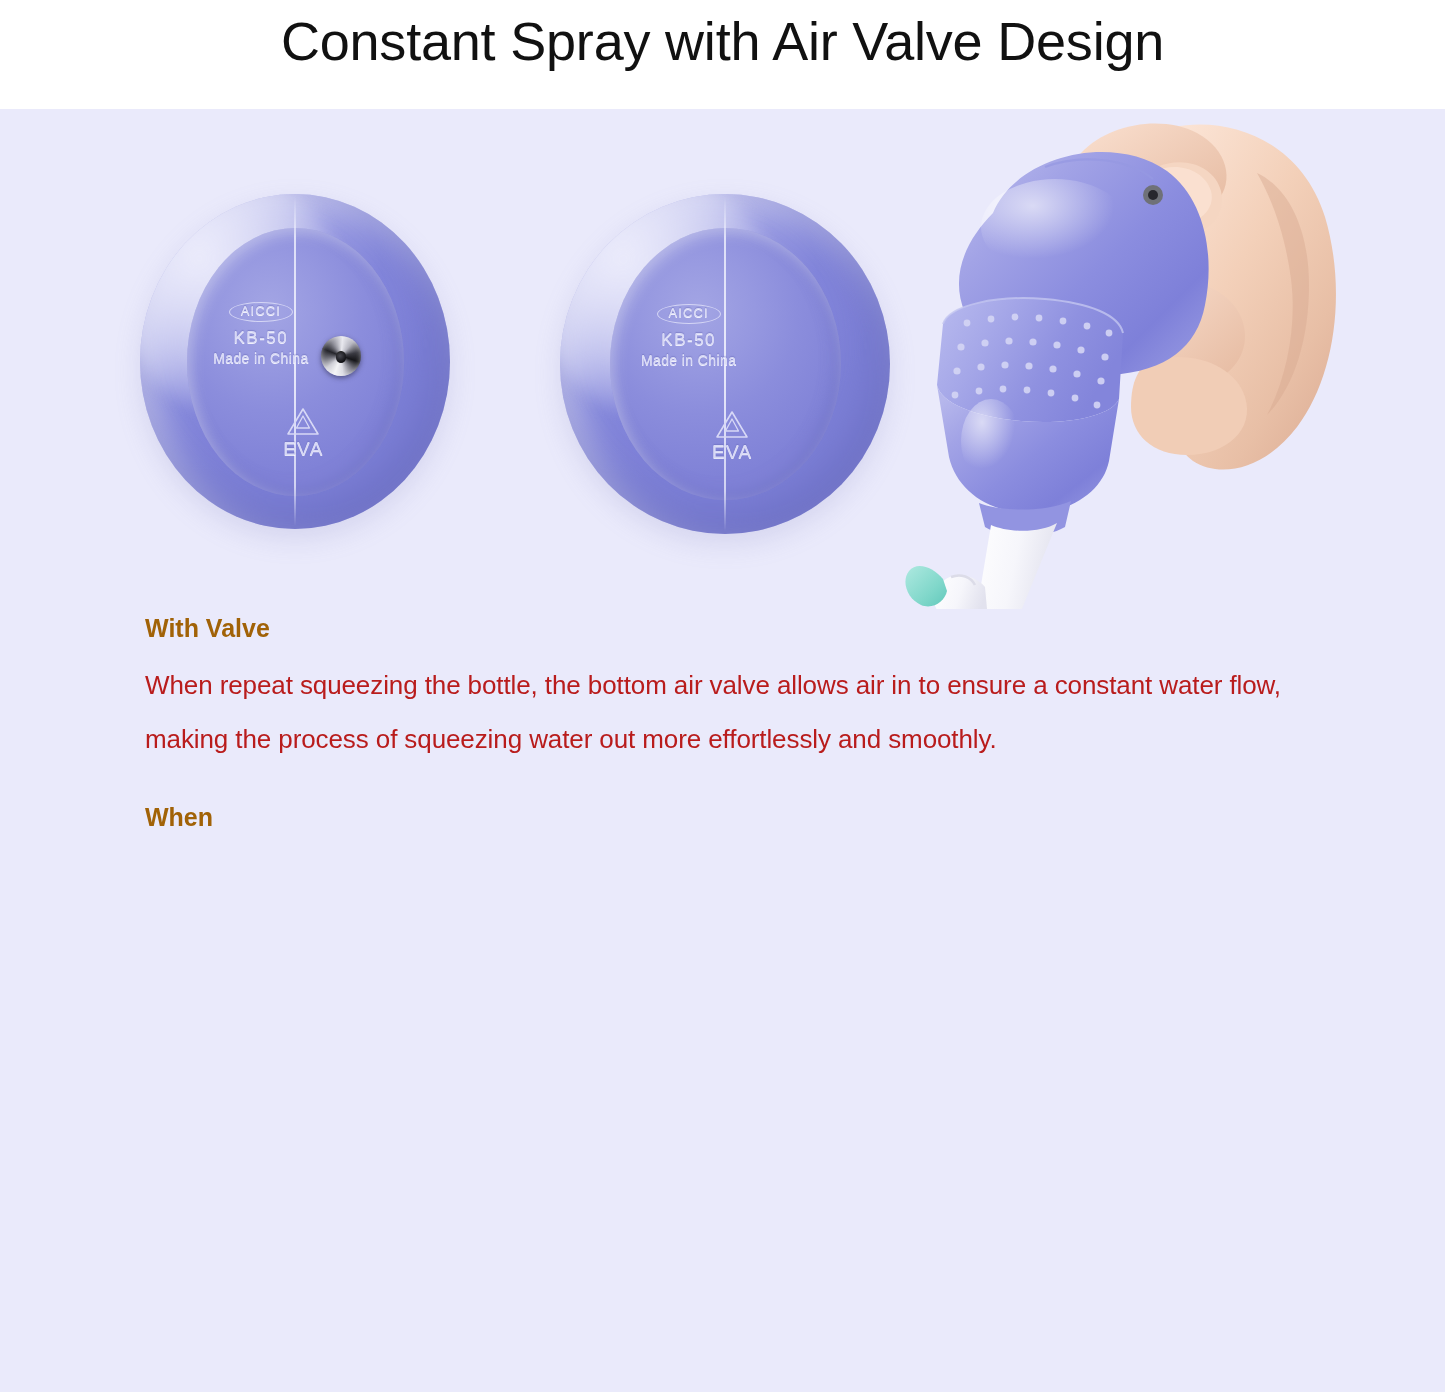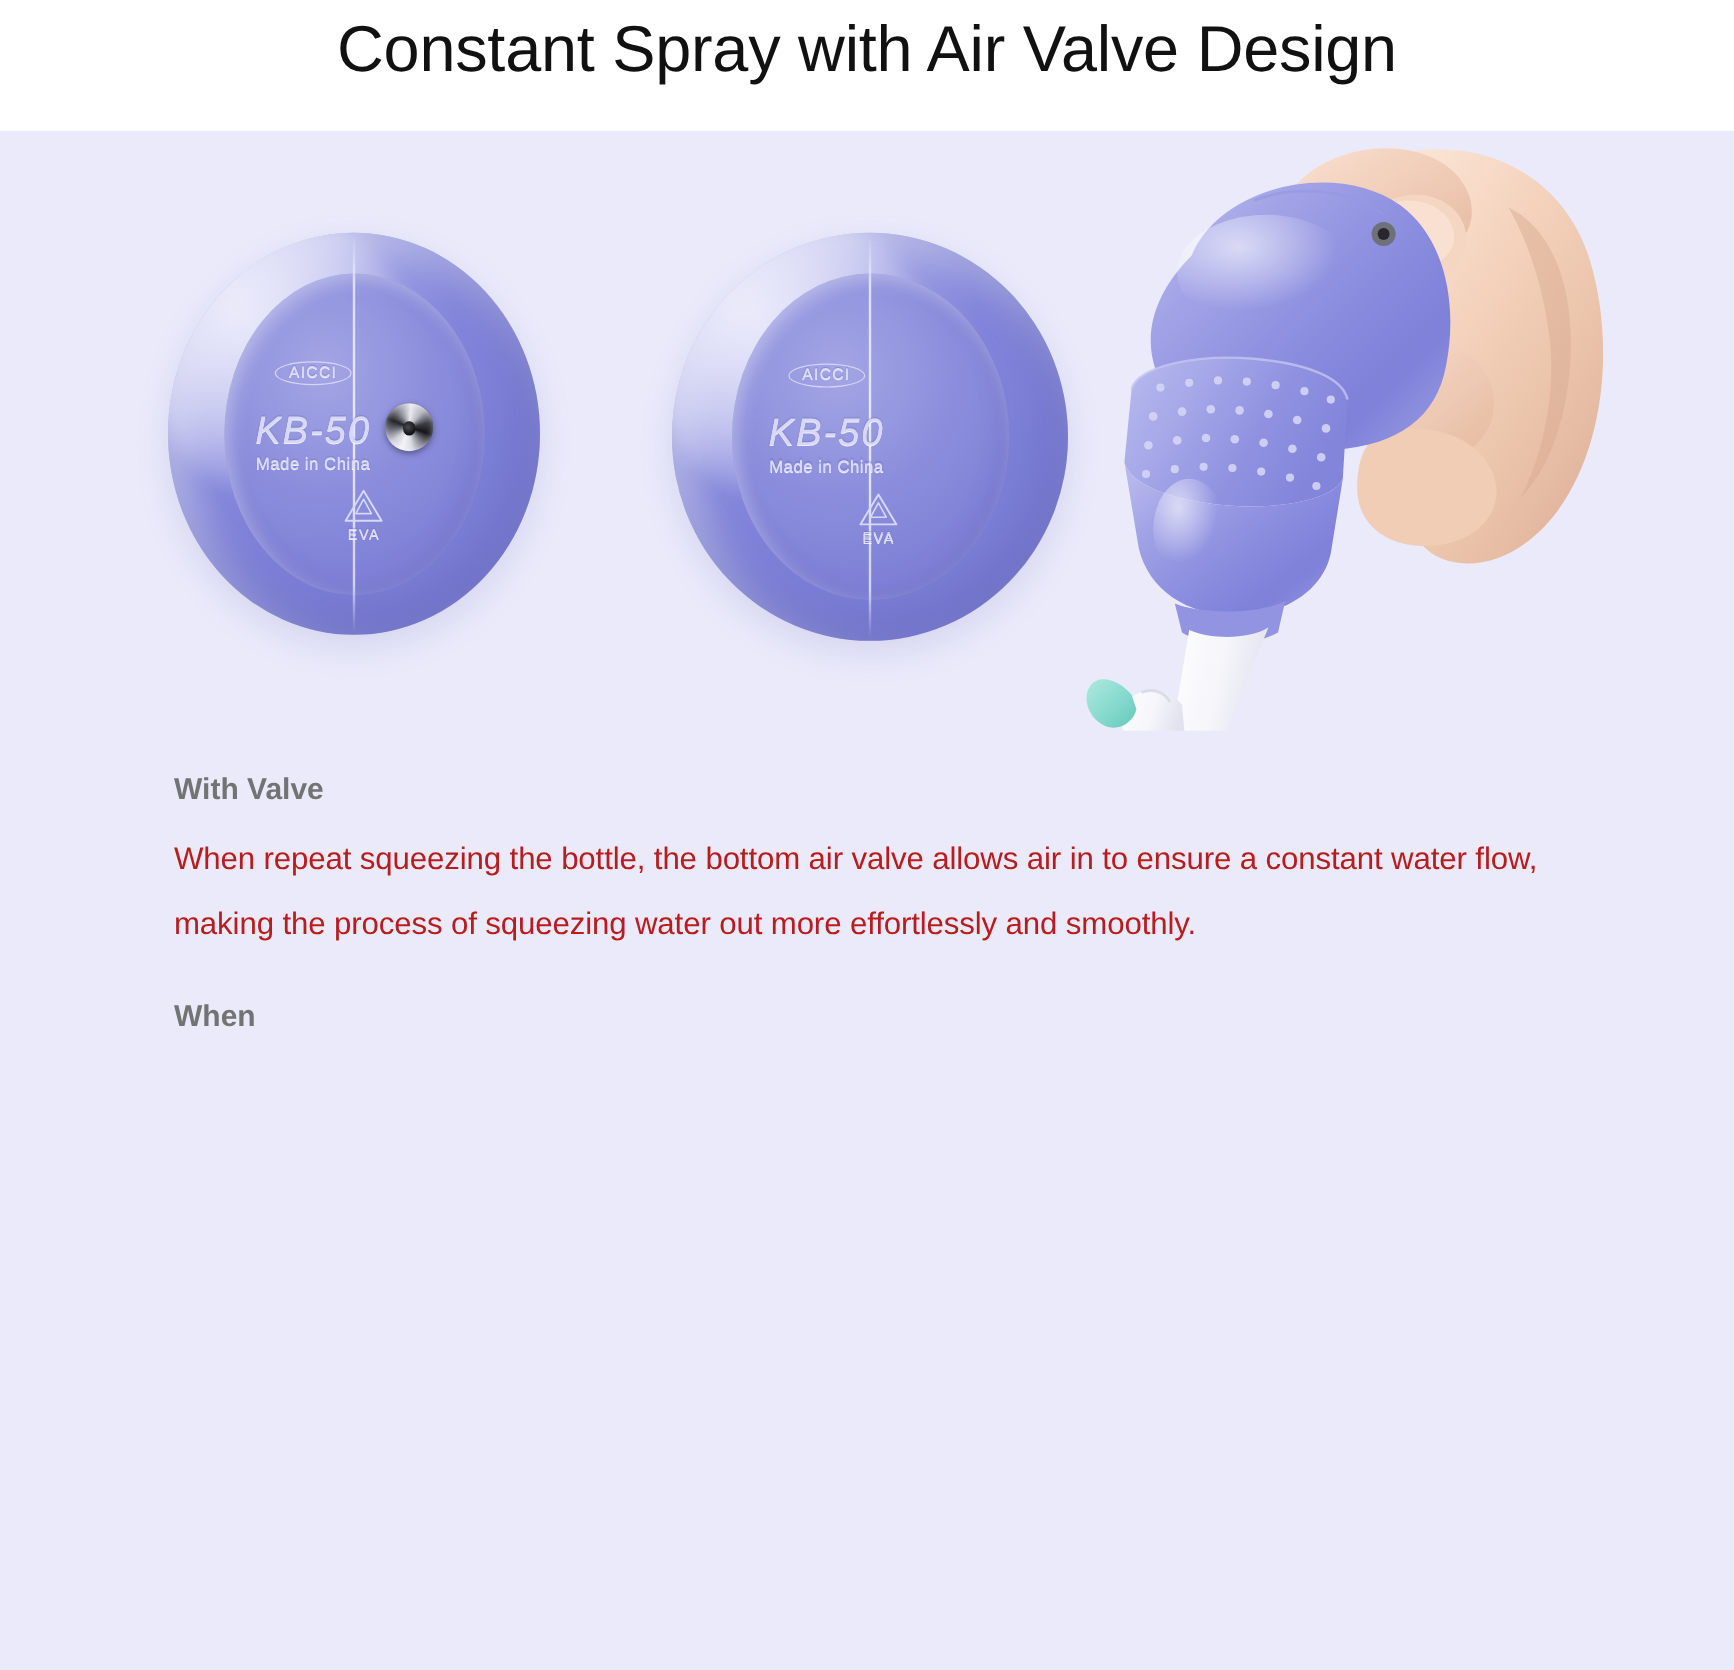--- a/index.html
+++ b/index.html
@@ -128,44 +128,43 @@
   .brand-oval {
     display: inline-block;
     border: 1.6px solid #d5d6f5;
     border-radius: 50%;
     padding: 1px 11px 2px 11px;
     font-size: 13px;
     letter-spacing: 1.1px;
     line-height: 1.15;
   }
   .model-no {
-    font-size: 32px;
+    font-size: 17px;
     letter-spacing: 1.5px;
-    margin-top: 21px;
+    margin-top: 7px;
     line-height: 1;
-    font-style: italic;
   }
   .made-in {
     font-size: 14px;
     letter-spacing: 0.4px;
     margin-top: 5px;
     line-height: 1;
   }
 
   .recycle-mark {
     position: absolute;
     left: 44%;
     top: 63%;
     width: 54px;
     text-align: center;
     color: #d7d8f6;
     text-shadow: 0 1px 0 rgba(255,255,255,0.8), 0 -1px 1px rgba(95,97,175,0.4);
   }
   .recycle-tri { display:block; margin: 0 auto 1px auto; }
-  .recycle-label { font-size: 12px; letter-spacing: 1.3px; line-height: 1; }
+  .recycle-label { font-size: 19px; letter-spacing: 1.3px; line-height: 1; }
 
   
   .air-valve {
     position: absolute;
     left: 58.5%;
     top: 42.5%;
     width: 40px; height: 40px;
     border-radius: 50%;
     background:
       radial-gradient(circle at 50% 50%, #1a1a1a 0%, #2b2b2b 16%, rgba(43,43,43,0) 19%),
@@ -198,24 +197,23 @@
   .content {
     position: absolute;
     left: 145px;
     top: 612px;
     width: 1190px;
   }
   .sec-heading {
     font-family: "Liberation Sans", sans-serif;
     font-size: 25px;
     font-weight: 700;
-    color: #737373;
+    color: #a16207;
     line-height: 1.35;
     margin-bottom: 12px;
-    margin-top: 30px;
   }
   .sec-body {
     font-family: "Liberation Sans", sans-serif;
     font-size: 26px;
     font-weight: 400;
     color: #b91c1c;
     line-height: 2.1;
     letter-spacing: -0.1px;
   }
   .sec-body b { font-weight: 700; }

